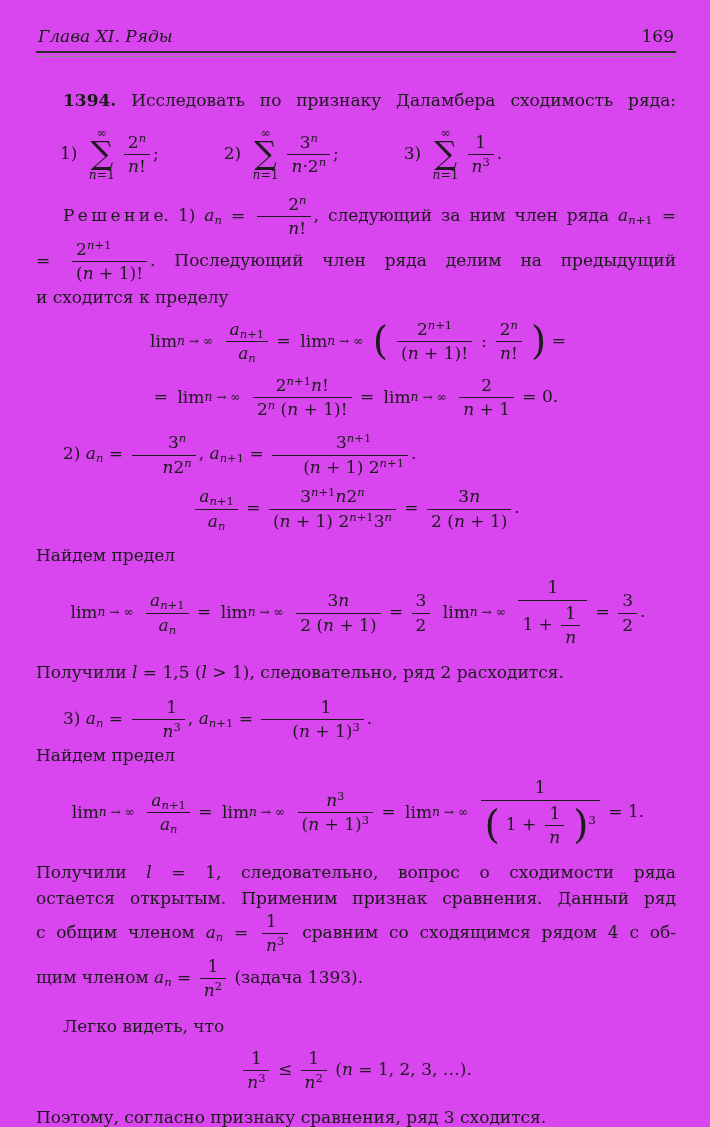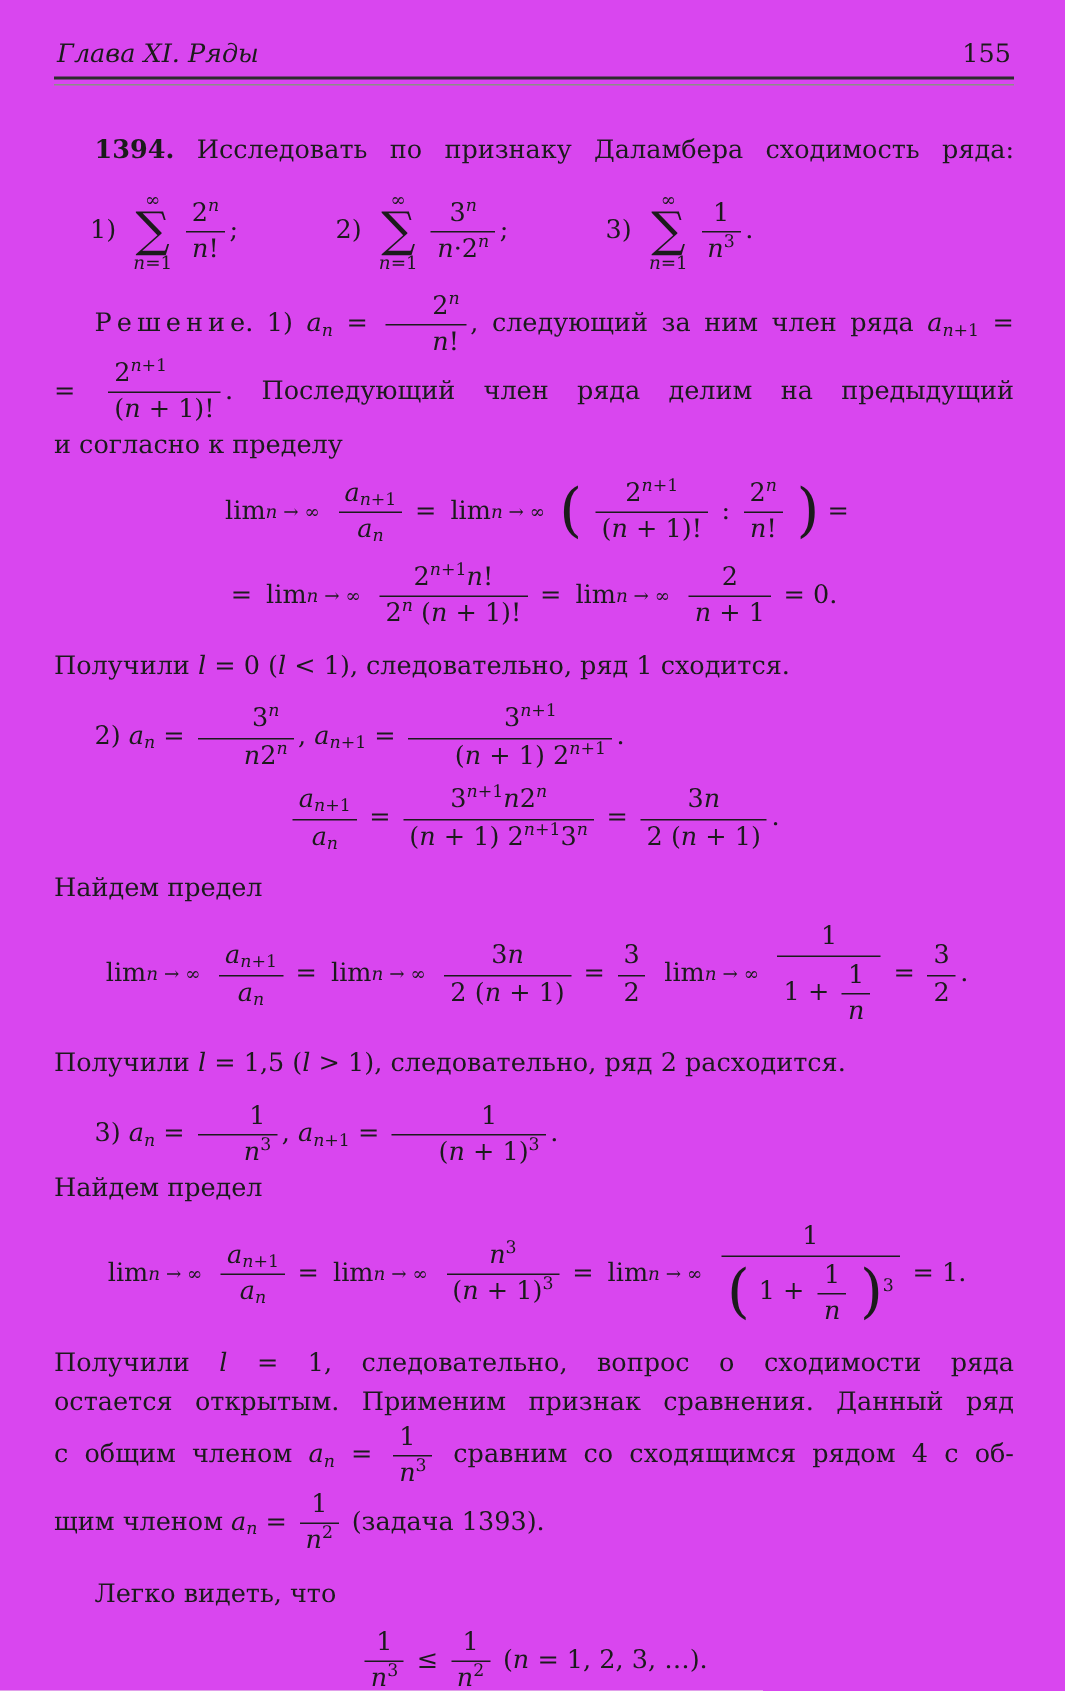--- a/index.html
+++ b/index.html
@@ -36,21 +36,21 @@
   .msum-bot{font-size:0.72em;line-height:1;margin-top:2px;}
   .mgroup{display:inline-flex;align-items:center;vertical-align:middle;gap:6px;}
   .bigp{font-size:2.3em;line-height:0;}
 </style>
 </head>
 <body>
 
 <div class="page">
   <header class="header">
     <span class="chapter">Глава XI. Ряды</span>
-    <span class="pagenum">155</span>
+    <span class="pagenum">169</span>
   </header>
   <div class="rule1"></div>
   <div class="rule2"></div>
   <main>
       <div class="tline indent jlast"><b>1394.</b> Исследовать по признаку Даламбера сходимость ряда:</div>
       <div class="display series">1) <span class="msum">
           <span class="msum-top">∞</span>
           <span class="msum-sigma">∑</span>
           <span class="msum-bot"><i>n</i>=1</span>
         </span><span class="mfrac">
@@ -72,21 +72,21 @@
           <span class="mden"><i>n</i><sup class="msup">3</sup></span>
         </span>.</div>
       <div class="tline indent jlast">Р е ш е н и е. 1) <i>a</i><sub class="msub"><i>n</i></sub> = <span class="mfrac">
           <span class="mnum">2<sup class="msup"><i>n</i></sup></span>
           <span class="mden"><i>n</i>!</span>
         </span>, следующий за ним член ряда <i>a</i><sub class="msub"><i>n</i>+1</sub> =</div>
       <div class="tline jlast">= <span class="mfrac">
           <span class="mnum">2<sup class="msup"><i>n</i>+1</sup></span>
           <span class="mden">(<i>n</i> + 1)!</span>
         </span>. Последующий член ряда делим на предыдущий</div>
-      <div class="tline">и согласно к пределу</div>
+      <div class="tline">и сходится к пределу</div>
       <div class="display"><span class="mlim">
           <span class="mlim-top">lim</span>
           <span class="mlim-bot"><i>n</i> → ∞</span>
         </span> <span class="mfrac">
           <span class="mnum"><i>a</i><sub class="msub"><i>n</i>+1</sub></span>
           <span class="mden"><i>a</i><sub class="msub"><i>n</i></sub></span>
         </span> = <span class="mlim">
           <span class="mlim-top">lim</span>
           <span class="mlim-bot"><i>n</i> → ∞</span>
         </span> <span class="mgroup"><span class="bigp">(</span><span class="mfrac">
@@ -102,21 +102,20 @@
         </span> <span class="mfrac">
           <span class="mnum">2<sup class="msup"><i>n</i>+1</sup><i>n</i>!</span>
           <span class="mden">2<sup class="msup"><i>n</i></sup> (<i>n</i> + 1)!</span>
         </span> = <span class="mlim">
           <span class="mlim-top">lim</span>
           <span class="mlim-bot"><i>n</i> → ∞</span>
         </span> <span class="mfrac">
           <span class="mnum">2</span>
           <span class="mden"><i>n</i> + 1</span>
         </span> = 0.</div>
-      <div class="tline">Получили <i>l</i> = 0 (<i>l</i> &lt; 1), следовательно, ряд 1 сходится.</div>
       <div class="tline indent">2) <i>a</i><sub class="msub"><i>n</i></sub> = <span class="mfrac">
           <span class="mnum">3<sup class="msup"><i>n</i></sup></span>
           <span class="mden"><i>n</i>2<sup class="msup"><i>n</i></sup></span>
         </span>, <i>a</i><sub class="msub"><i>n</i>+1</sub> = <span class="mfrac">
           <span class="mnum">3<sup class="msup"><i>n</i>+1</sup></span>
           <span class="mden">(<i>n</i> + 1) 2<sup class="msup"><i>n</i>+1</sup></span>
         </span>.</div>
       <div class="display"><span class="mfrac">
           <span class="mnum"><i>a</i><sub class="msub"><i>n</i>+1</sub></span>
           <span class="mden"><i>a</i><sub class="msub"><i>n</i></sub></span>

